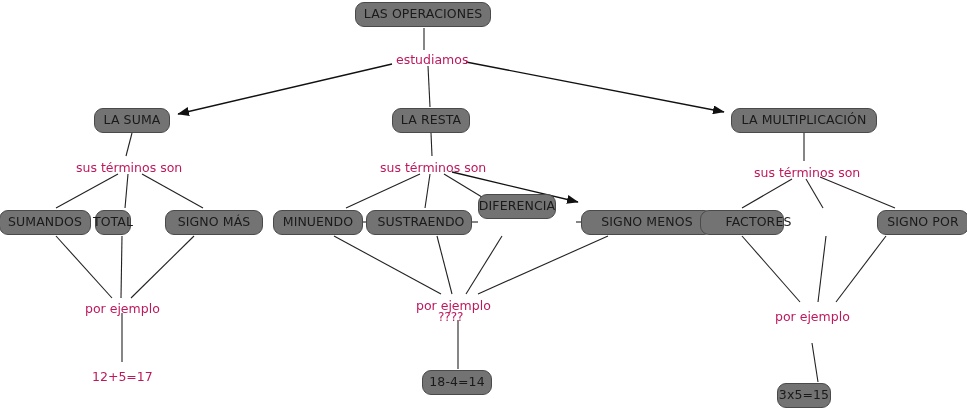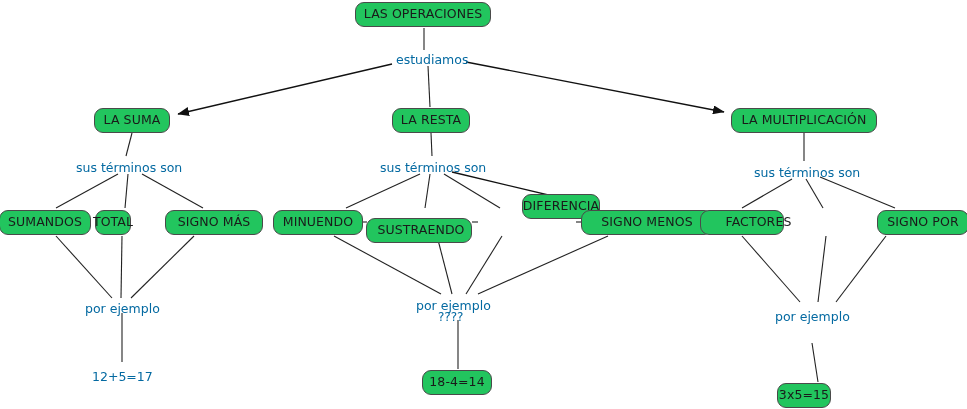--- a/index.html
+++ b/index.html
@@ -21,37 +21,37 @@
     position: absolute;
     left: 0;
     top: 0;
     width: 967px;
     height: 409px;
     pointer-events: none;
   }
   .node {
     position: absolute;
     box-sizing: border-box;
-    background: #22c55e;
+    background: #737373;
     border: 1.4px solid #4a4a4a;
     border-radius: 9px;
     color: #1a1a1a;
     font-size: 12.5px;
     line-height: 1;
     display: flex;
     align-items: center;
     justify-content: center;
     white-space: nowrap;
     padding: 0 8px;
     height: 25px;
     letter-spacing: 0.1px;
   }
   .label {
     position: absolute;
-    color: #0369a1;
+    color: #be185d;
     font-size: 12.5px;
     line-height: 1;
     white-space: nowrap;
     background: transparent;
   }
   .label.small {
     font-size: 12px;
   }
 </style>
 </head>
@@ -133,24 +133,24 @@
   <div class="node" style="left:95px; top:210px; width:36px;">
     <span>TOTAL</span>
   </div>
   <div class="node" style="left:165px; top:210px; width:98px;">
     <span>SIGNO MÁS</span>
   </div>
 
   <div class="node" style="left:273px; top:210px; width:90px;">
     <span>MINUENDO</span>
   </div>
-  <div class="node" style="left:366px; top:218px; width:106px;padding-left:12px;">
+  <div class="node" style="left:366px; top:210px; width:106px;padding-left:12px;">
     <span>SUSTRAENDO</span>
   </div>
-  <div class="node" style="left:478px; top:194px; width:78px;margin-left:44px;">
+  <div class="node" style="left:478px; top:194px; width:78px;">
     <span>DIFERENCIA</span>
   </div>
   <div class="node" style="left:581px; top:210px; width:132px;">
     <span>SIGNO MENOS</span>
   </div>
 
   <div class="node" style="left:700px; top:210px; width:84px;padding-left:41px;">
     <span>FACTORES</span>
   </div>
   <div class="node" style="left:877px; top:210px; width:92px;">

